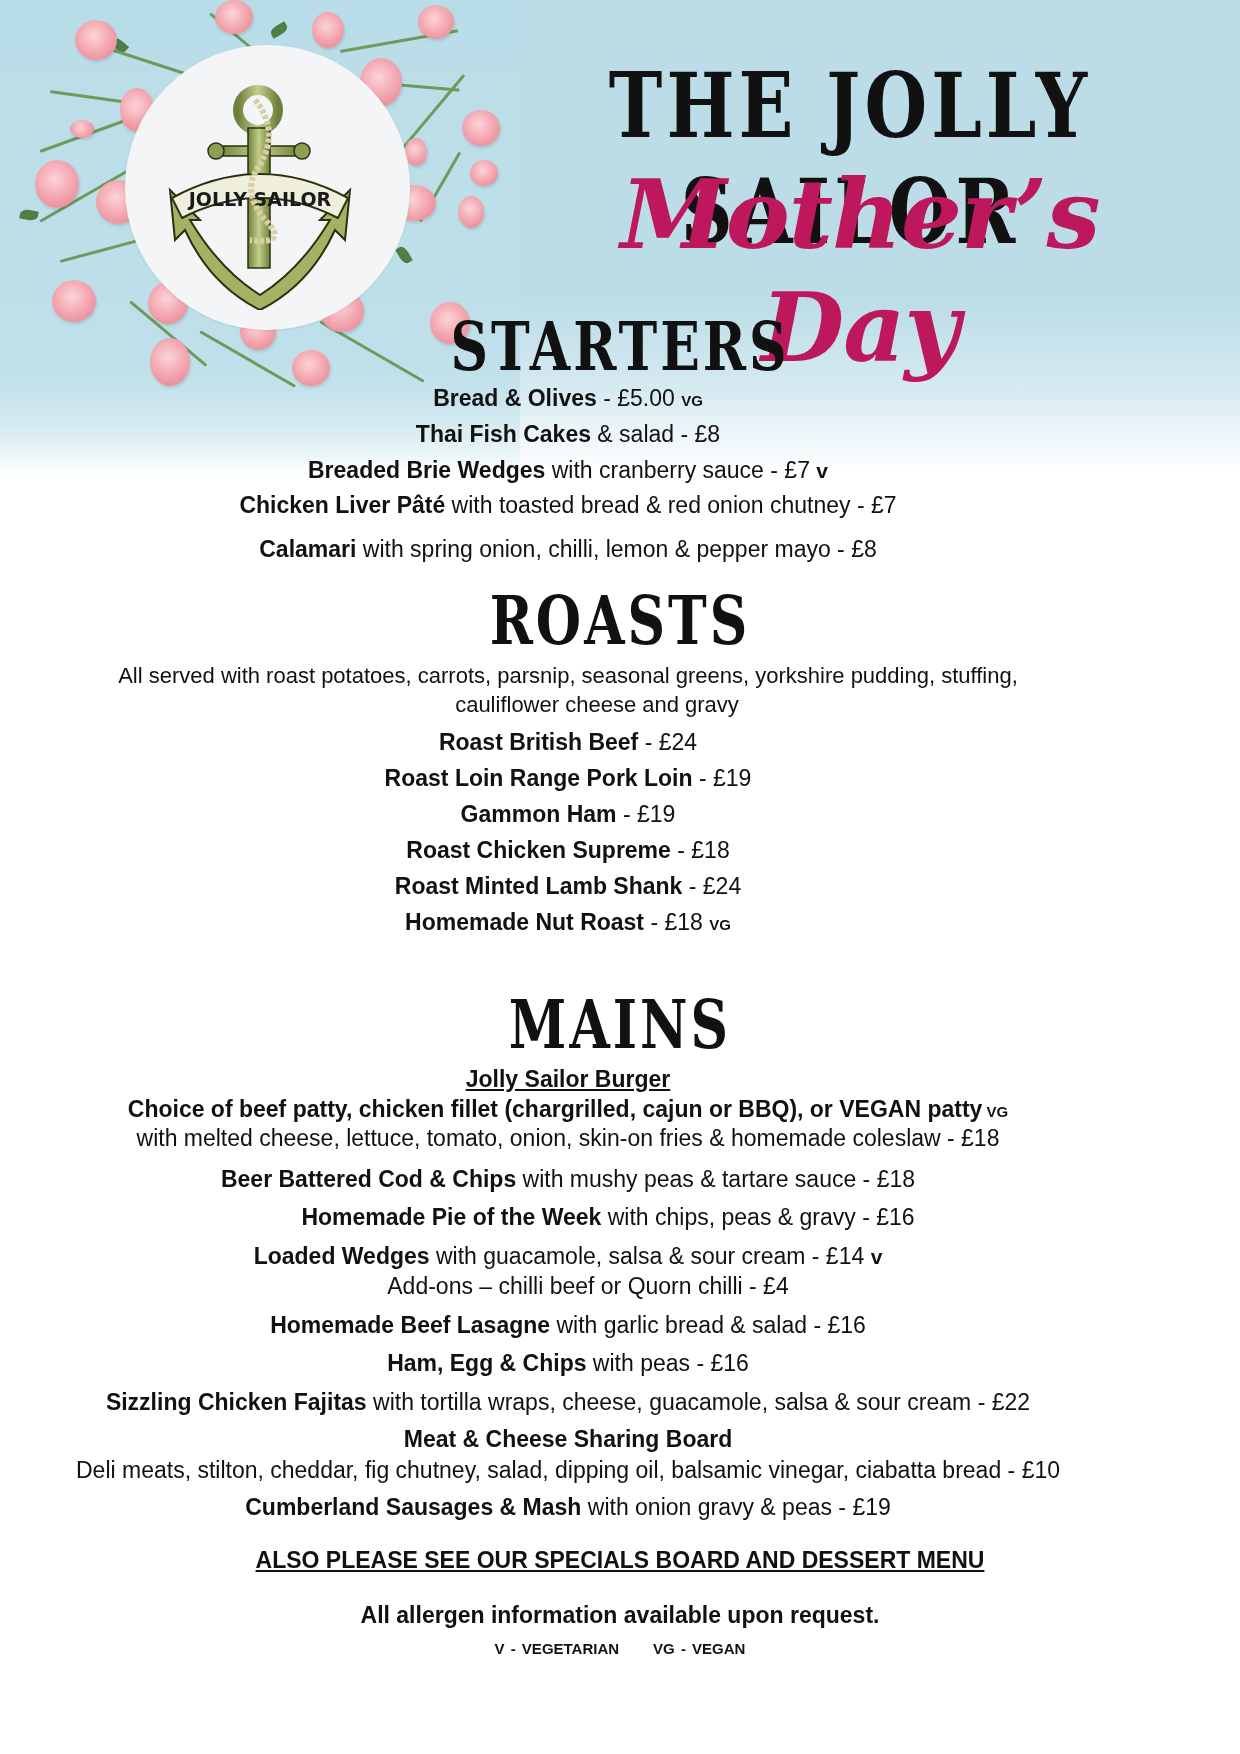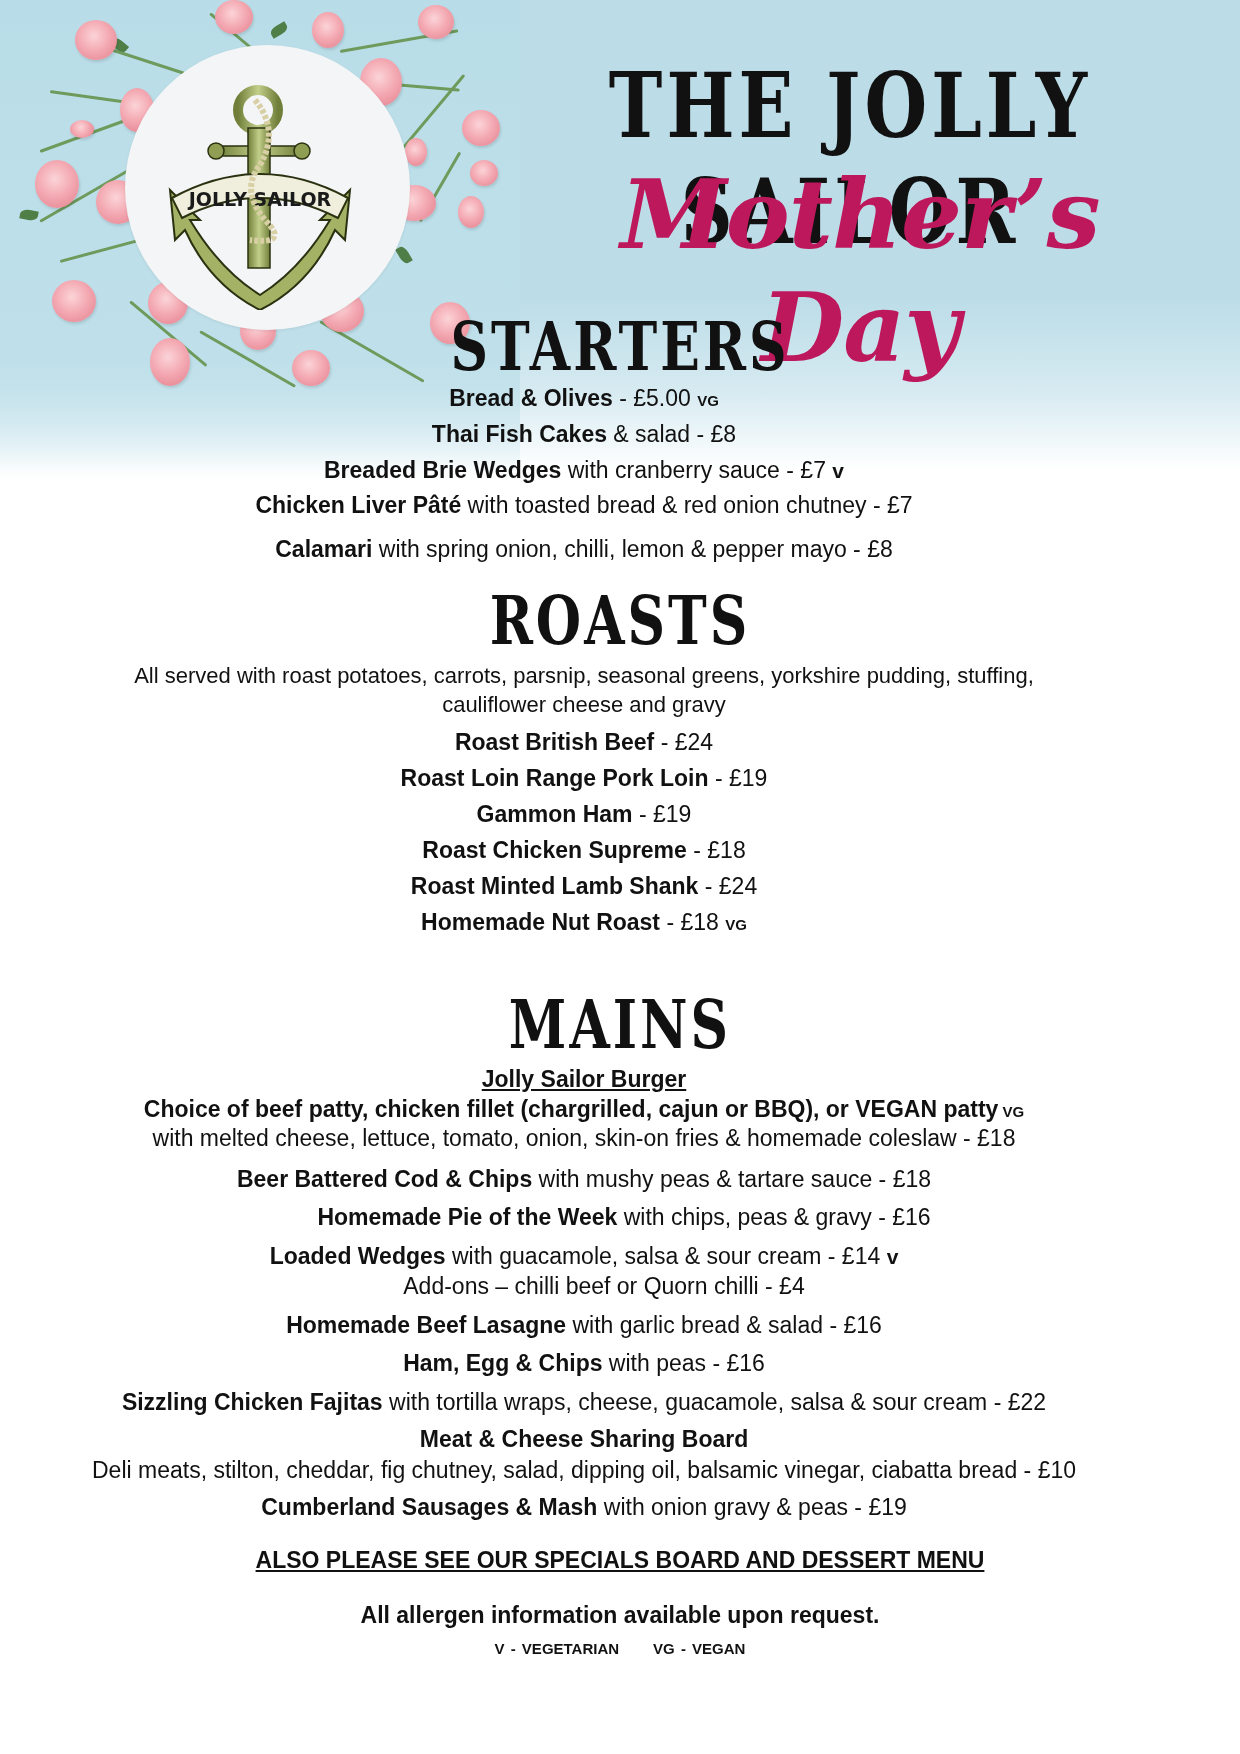--- a/index.html
+++ b/index.html
@@ -42,21 +42,21 @@
     font-family: "DejaVu Serif", serif; font-style: italic; font-weight: bold;
     font-size: 96px; color: #be185d; letter-spacing: -1px;
   }
   .section-heading {
     position: absolute; width: 1240px; left: 0; text-align: center;
     font-family: "DejaVu Serif", serif; font-weight: bold; color: #111;
     font-size: 52px; letter-spacing: 3px;
     transform: scaleY(1.3); transform-origin: top center;
   }
   .line {
-    position: absolute; left: 16px; width: 1136px; text-align: center;
+    position: absolute; left: 0; width: 1136px; text-align: center;
     font-size: 23px; line-height: 30px; white-space: nowrap;
   }
   .line b { font-weight: bold; }
   .line .reg { font-weight: normal; }
   .tag { font-weight: bold; font-size: 15px; }
   .tag-lg { font-weight: bold; font-size: 21px; }
   .note { font-size: 22px; line-height: 28px; }
   .specials {
     position: absolute; left: 0; width: 1240px; text-align: center;
     font-weight: bold; font-size: 23px; text-decoration: underline;
@@ -159,21 +159,21 @@
 </div>
 <div class="line" style="top:490px;">
   <b>Chicken Liver Pâté</b><span class="reg"> with toasted bread &amp; red onion chutney</span><span class="reg"> - £7</span>
 </div>
 <div class="line" style="top:534px;">
   <b>Calamari</b><span class="reg"> with spring onion, chilli, lemon &amp; pepper mayo</span><span class="reg"> - £8</span>
 </div>
 
 <div class="section-heading" style="top:580px;">ROASTS</div>
 <div class="line note" style="top:662px;">All served with roast potatoes, carrots, parsnip, seasonal greens, yorkshire pudding, stuffing,</div>
-<div class="line note" style="top:691px;">cauliflower cheese and gravy</div>
+<div class="line note" style="top:691px;margin-left:29px;">cauliflower cheese and gravy</div>
 
 <div class="line" style="top:727px;">
   <b>Roast British Beef</b><span class="reg"> - £24</span>
 </div>
 <div class="line" style="top:763px;">
   <b>Roast Loin Range Pork Loin</b><span class="reg"> - £19</span>
 </div>
 <div class="line" style="top:799px;">
   <b>Gammon Ham</b><span class="reg"> - £19</span>
 </div>

